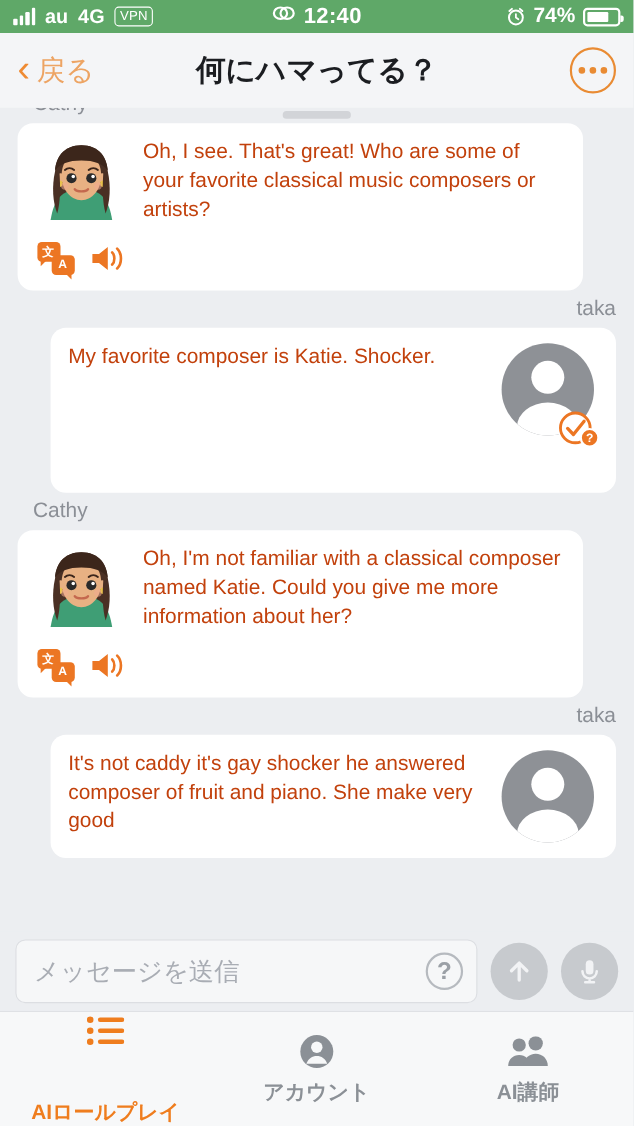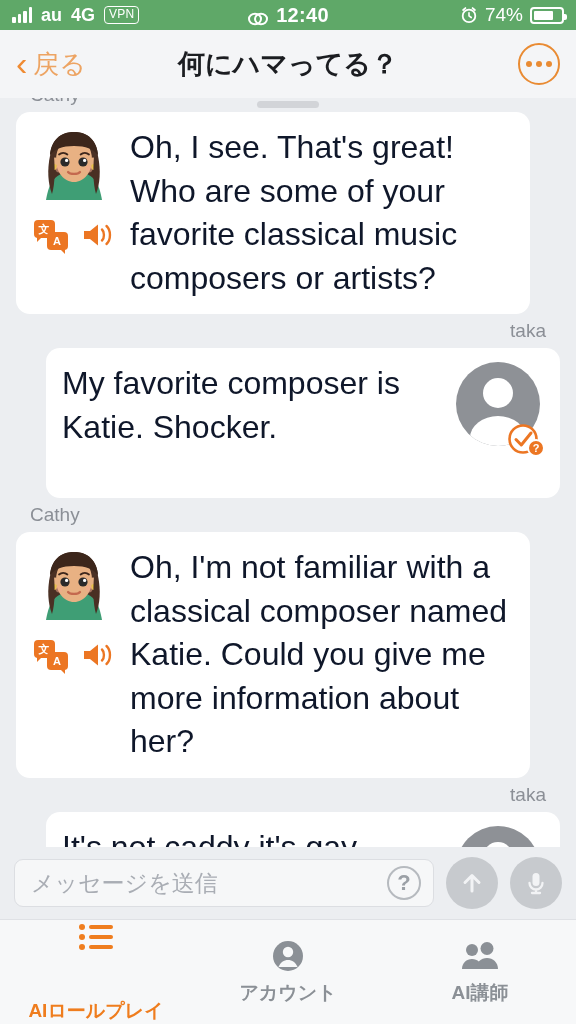--- a/index.html
+++ b/index.html
@@ -11,31 +11,31 @@
   #app { position:relative; width:576px; height:1024px; display:flex; flex-direction:column; background:#eceef1; }
 
   
   .statusbar {
     height:30px; background:#5fa868; color:#ffffff;
     display:flex; align-items:center; padding:0 12px;
     font-size:19px; font-weight:700; flex:0 0 30px;
   }
   .sb-left { display:flex; align-items:center; gap:9px;text-align:center; }
   .sb-center { position:absolute; left:0; right:0; display:flex; justify-content:center;
-               align-items:flex-end; gap:7px; pointer-events:none; }
+               align-items:flex-start; gap:7px; pointer-events:none; }
   .sb-right { margin-left:auto; display:flex; align-items:center; gap:7px; }
   .bars { display:flex; align-items:flex-end; gap:2px; height:16px; }
   .bars i { display:block; width:3.5px; background:#fff; border-radius:1px; }
   .bars i:nth-child(1){height:6px}.bars i:nth-child(2){height:9px}
   .bars i:nth-child(3){height:12px}.bars i:nth-child(4){height:16px}
   .vpn { border:1.8px solid #fff; border-radius:4px; font-size:12px;
          font-weight:400; padding:1px 4px; line-height:1.1; letter-spacing:.2px; }
   .carrier,.net { font-size:18px; font-weight:600; }
   .clock { font-size:20px; font-weight:700; letter-spacing:.3px; }
-  .batt-pct { font-size:19px; font-weight:400; }
+  .batt-pct { font-size:19px; font-weight:700; }
   .batt { position:relative; width:34px; height:17px; border:2px solid #fff;
           border-radius:4px; padding:2px; }
   .batt::after { content:""; position:absolute; right:-5px; top:5px; width:3px; height:6px;
                  background:#fff; border-radius:0 2px 2px 0; }
   .batt span { display:block; height:100%; background:#fff; border-radius:1px; }
 
   
   .header {
     position:relative; height:68px; flex:0 0 68px; background:#f4f5f7;
     display:flex; align-items:center; padding:0 16px; z-index:5;
@@ -48,29 +48,29 @@
   .more { margin-left:auto; width:42px; height:42px; border:2.5px solid #e98b33;
           border-radius:50%; display:flex; align-items:center; justify-content:center;
           gap:4px; cursor:pointer; }
   .more b { width:6px; height:6px; background:#e98b33; border-radius:50%; display:block; }
   .grabber { position:absolute; left:50%; transform:translateX(-50%); bottom:-10px;
              width:62px; height:7px; border-radius:4px; background:#d2d4d8; }
 
   
   .chat { flex:1 1 auto; position:relative; overflow:hidden; padding:0 16px; background:#eceef1; }
   .sender { font-size:19px; color:#8b8f96; margin:6px 0 6px 14px; }
-  .sender.right { text-align:right; margin-right:14px; }
+  .sender.right { text-align:right; }
   .row { display:flex; }
   .row.left { justify-content:flex-start; }
   .row.right { justify-content:flex-end; }
 
   .bubble { background:#fff; border-radius:14px; display:flex; padding:14px 16px; }
   .bubble.bot { width:514px; gap:14px; align-items:flex-start; }
   .bubble.user { width:514px; gap:14px; align-items:flex-start; justify-content:flex-end; }
-  .msg { font-size:32px; line-height:1.36; color:#0f172a; flex:1 1 auto; }
+  .msg { font-size:19px; line-height:1.36; color:#c2410c; flex:1 1 auto; }
 
   
   .botside { width:84px; flex:0 0 84px; display:flex; flex-direction:column;
              align-items:center; gap:8px; }
   .ava-wrap { width:80px; height:86px; overflow:hidden; position:relative; }
   .acts { display:flex; gap:13px; align-items:center; }
   .translate-ic { position:relative; width:34px; height:30px; cursor:pointer; }
   .tb { position:absolute; background:#ec7623; border-radius:4px;
         display:flex; align-items:center; justify-content:center;
         color:#fff; font-size:11px; font-weight:700; }
@@ -89,21 +89,21 @@
           position:relative; overflow:hidden; }
   .uava::before { content:""; position:absolute; left:50%; top:16px; transform:translateX(-50%);
                   width:30px; height:30px; border-radius:50%; background:#fff; }
   .uava::after { content:""; position:absolute; left:50%; bottom:-14px; transform:translateX(-50%);
                  width:56px; height:44px; border-radius:50%; background:#fff; }
   .verify { position:absolute; right:-2px; bottom:-14px; width:40px; height:40px; }
 
   
   .composer { flex:0 0 72px; background:#eceef1; display:flex; align-items:center;
               gap:12px; padding:0 14px; }
-  .field { flex:1 1 auto; height:48px; background:#f6f7f8; border:1.5px solid #dcdee2;
+  .field { flex:1 1 auto; height:58px; background:#f6f7f8; border:1.5px solid #dcdee2;
            border-radius:9px; display:flex; align-items:center; padding:0 12px 0 16px; }
   .field input { border:0; outline:none; background:transparent; flex:1 1 auto;
                  font-size:23px; color:#3a3d42; font-family:inherit; }
   .field input::placeholder { color:#a9adb4; }
   .qmark { width:34px; height:34px; border:2.2px solid #b6babf; border-radius:50%;
            color:#9ba0a6; font-size:22px; font-weight:700; display:flex;
            align-items:center; justify-content:center; cursor:pointer; flex:0 0 34px; }
   .cbtn { width:52px; height:52px; border-radius:50%; background:#c7cace;
           display:flex; align-items:center; justify-content:center; cursor:pointer; flex:0 0 52px; }
 

